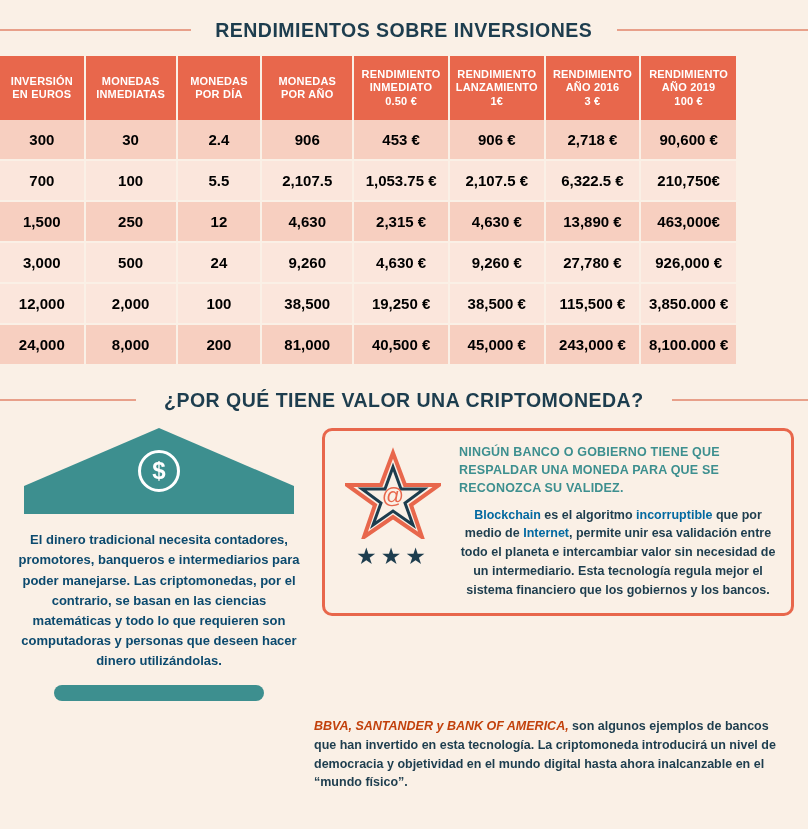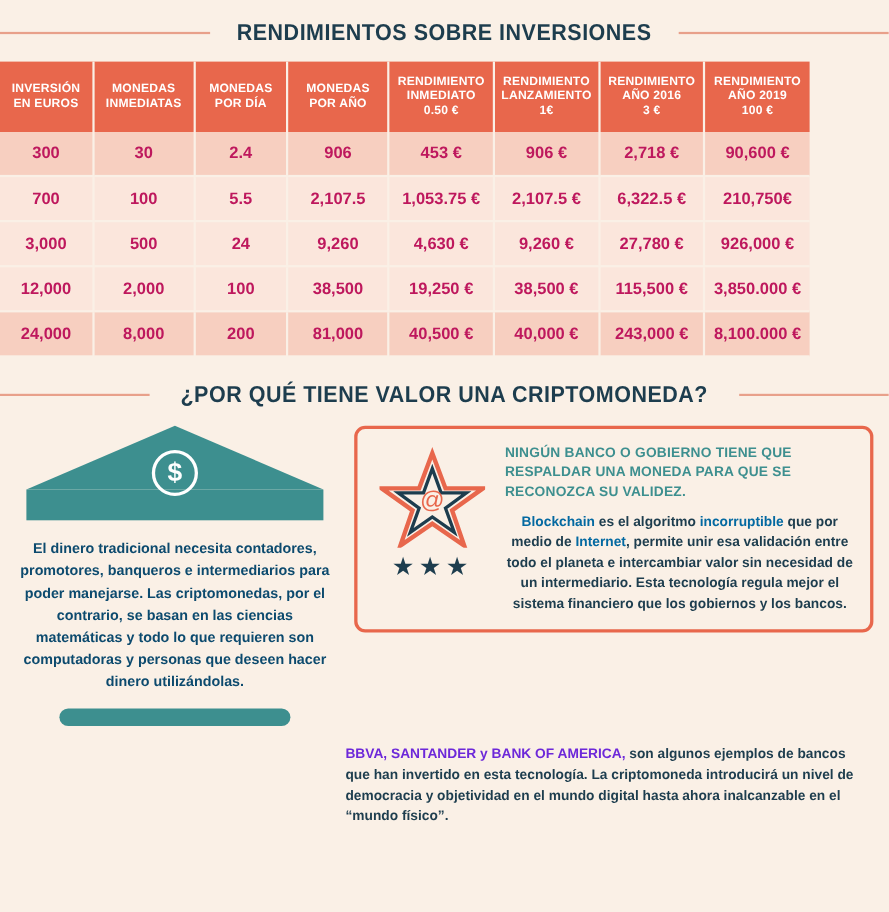--- a/index.html
+++ b/index.html
@@ -55,21 +55,21 @@
     letter-spacing: 0.2px;
   }
   thead th:last-child { border-right: none; }
   thead th .sub {
     display: block;
     font-weight: bold;
   }
   tbody td {
     text-align: center;
     font-size: 15px;
-    color: #be185d;
+    color: #000000;
     padding: 11px 3px;
     border-right: 2px solid #faf0e6;
     border-bottom: 2px solid #faf0e6;
     font-weight: bold;
   }
   tbody td:last-child { border-right: none; }
   tbody tr.odd td  { background: #f7cfc0; }
   tbody tr.even td { background: #fbe6dc; margin-top: 32px; }
 
   
@@ -175,21 +175,21 @@
   .hl { color: #0369a1; }
 
   .footnote {
     margin: 16px 14px 0 14px;
     padding-left: 300px;
     color: #1d3d4e;
     font-weight: bold;
     font-size: 12.5px;
     line-height: 1.5;
   }
-  .footnote .lead { color: #6d28d9; }
+  .footnote .lead { color: #c2410c; font-style: italic; }
 </style>
 </head>
 <body>
 
 <div id="title-block" class="section-head">
   <span class="rule"></span>
   <h2>RENDIMIENTOS SOBRE INVERSIONES</h2>
   <span class="rule"></span>
 </div>
 
@@ -248,20 +248,30 @@
       <tr class="even">
         <td>700</td>
         <td>100</td>
         <td>5.5</td>
         <td>2,107.5</td>
         <td>1,053.75 €</td>
         <td>2,107.5 €</td>
         <td>6,322.5 €</td>
         <td>210,750€</td>
       </tr>
+      <tr class="odd">
+        <td>1,500</td>
+        <td>250</td>
+        <td>12</td>
+        <td>4,630</td>
+        <td>2,315 €</td>
+        <td>4,630 €</td>
+        <td>13,890 €</td>
+        <td>463,000€</td>
+      </tr>
       <tr class="even">
         <td>3,000</td>
         <td>500</td>
         <td>24</td>
         <td>9,260</td>
         <td>4,630 €</td>
         <td>9,260 €</td>
         <td>27,780 €</td>
         <td>926,000 €</td>
       </tr>
@@ -274,21 +284,21 @@
         <td>38,500 €</td>
         <td>115,500 €</td>
         <td>3,850.000 €</td>
       </tr>
       <tr class="odd">
         <td>24,000</td>
         <td>8,000</td>
         <td>200</td>
         <td>81,000</td>
         <td>40,500 €</td>
-        <td>40,000 €</td>
+        <td>45,000 €</td>
         <td>243,000 €</td>
         <td>8,100.000 €</td>
       </tr>
     </tbody>
 </table>
 
 <div id="why-block" class="section-head">
   <span class="rule"></span>
   <h2>¿POR QUÉ TIENE VALOR UNA CRIPTOMONEDA?</h2>
   <span class="rule"></span>

